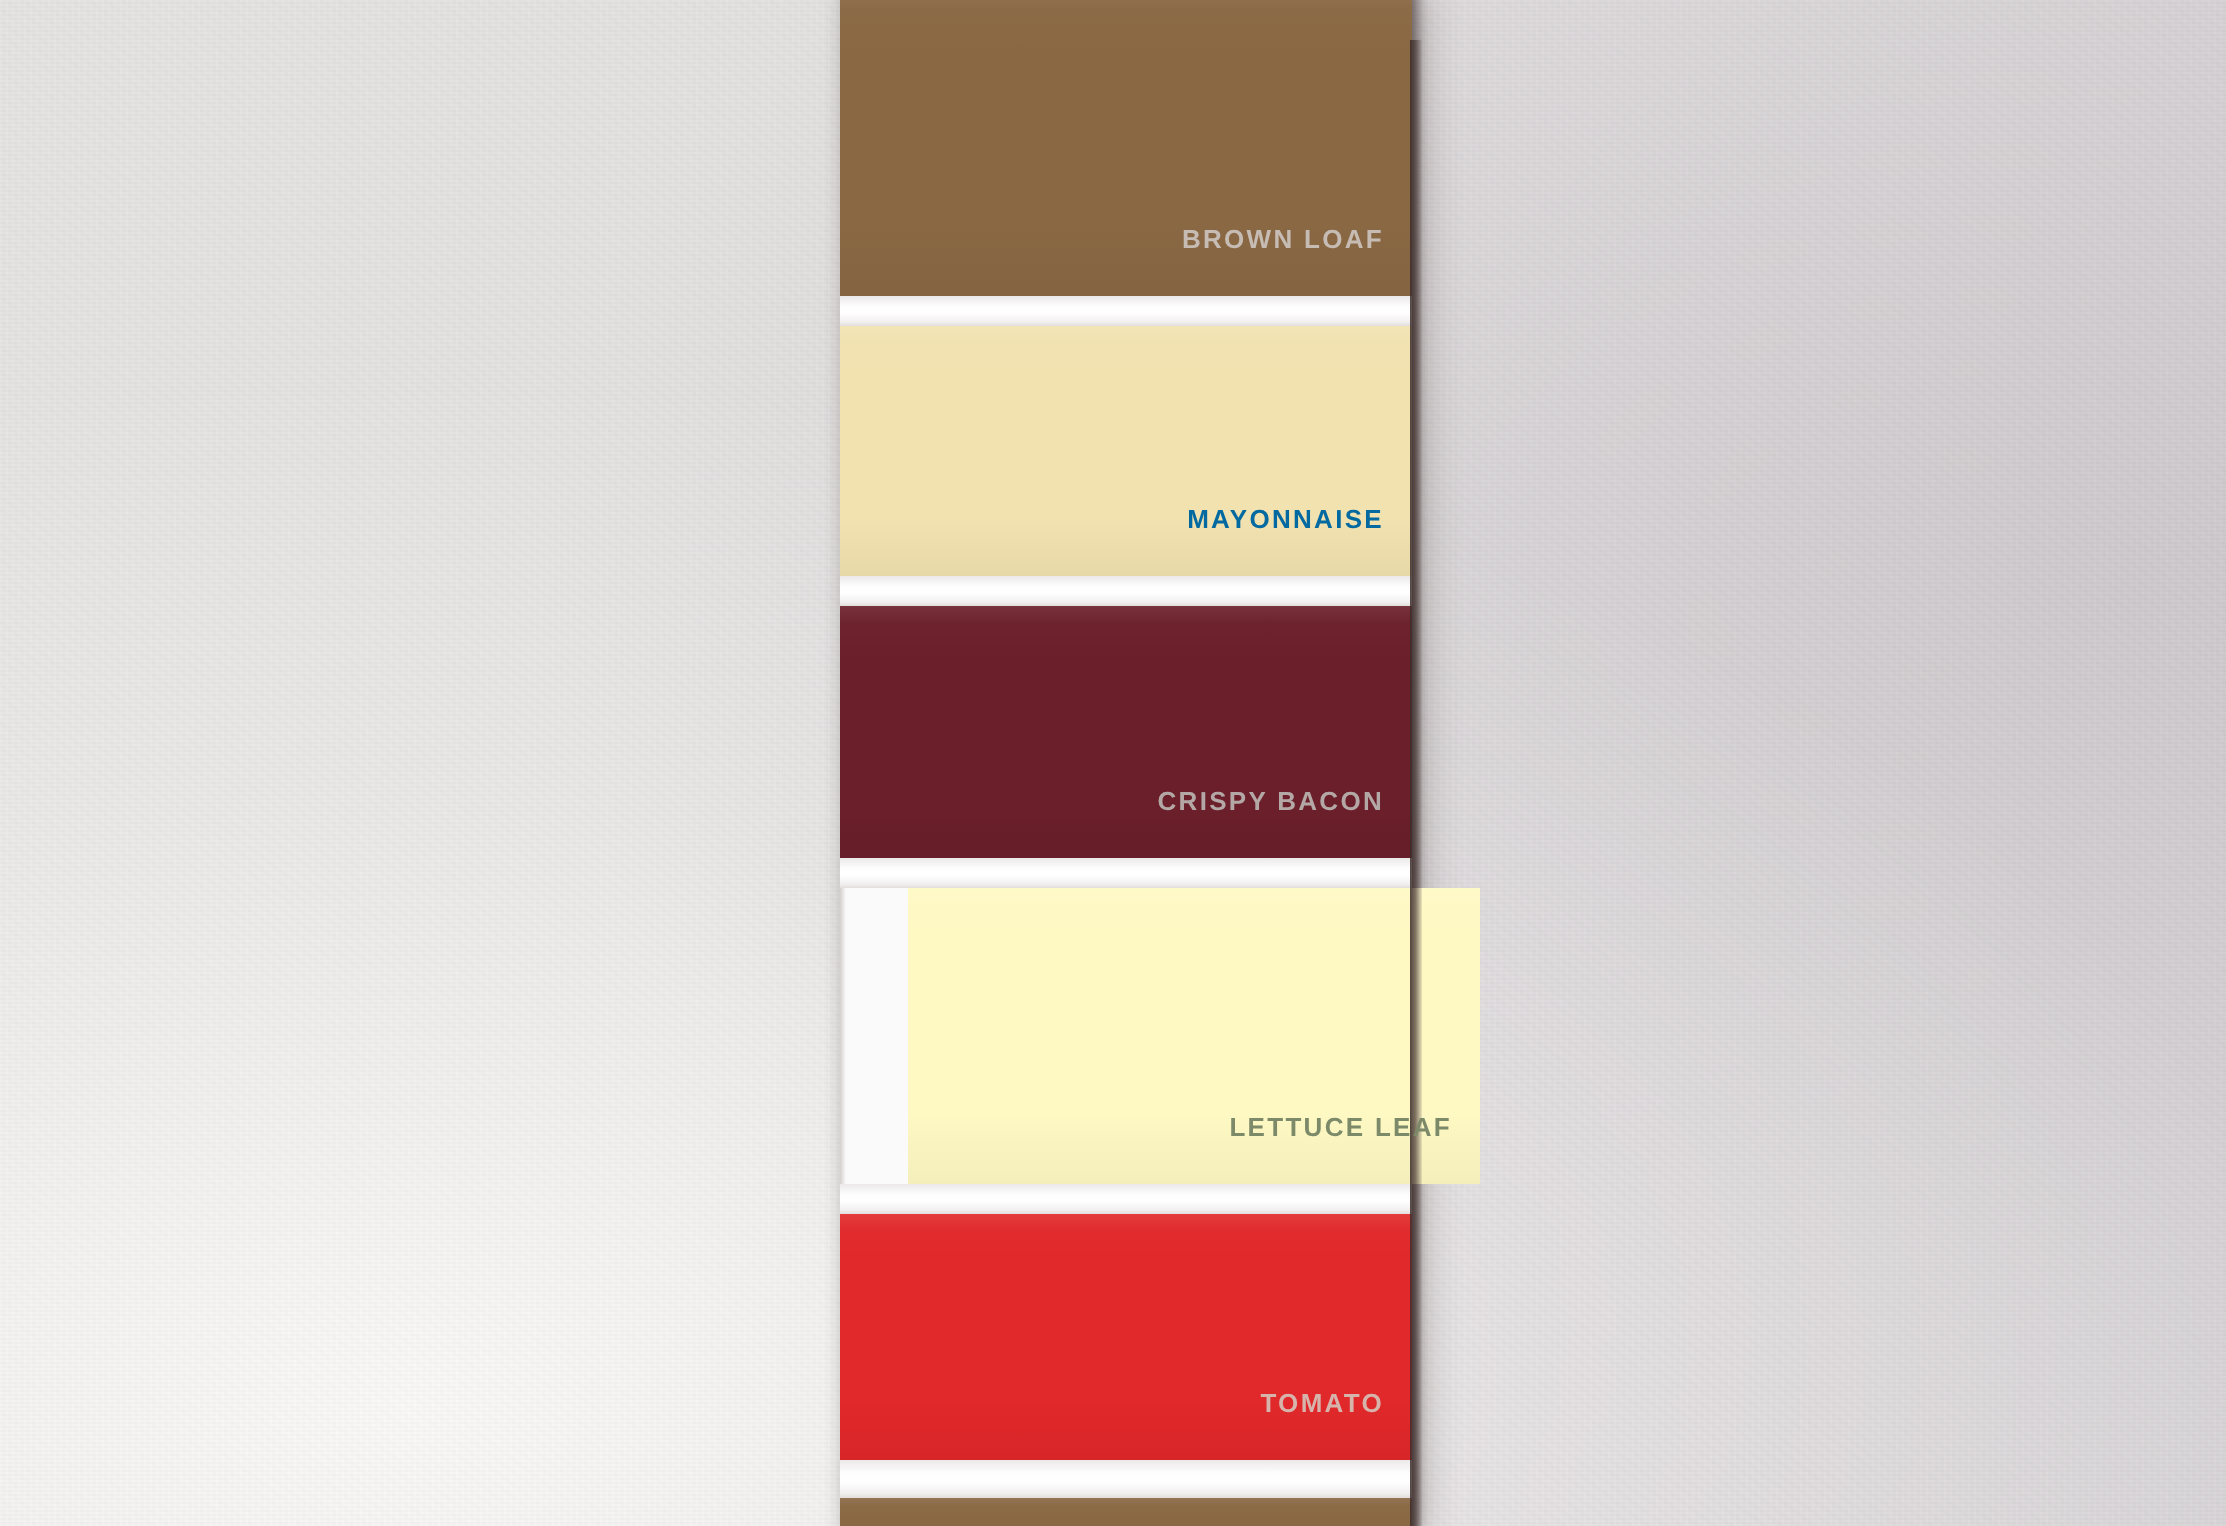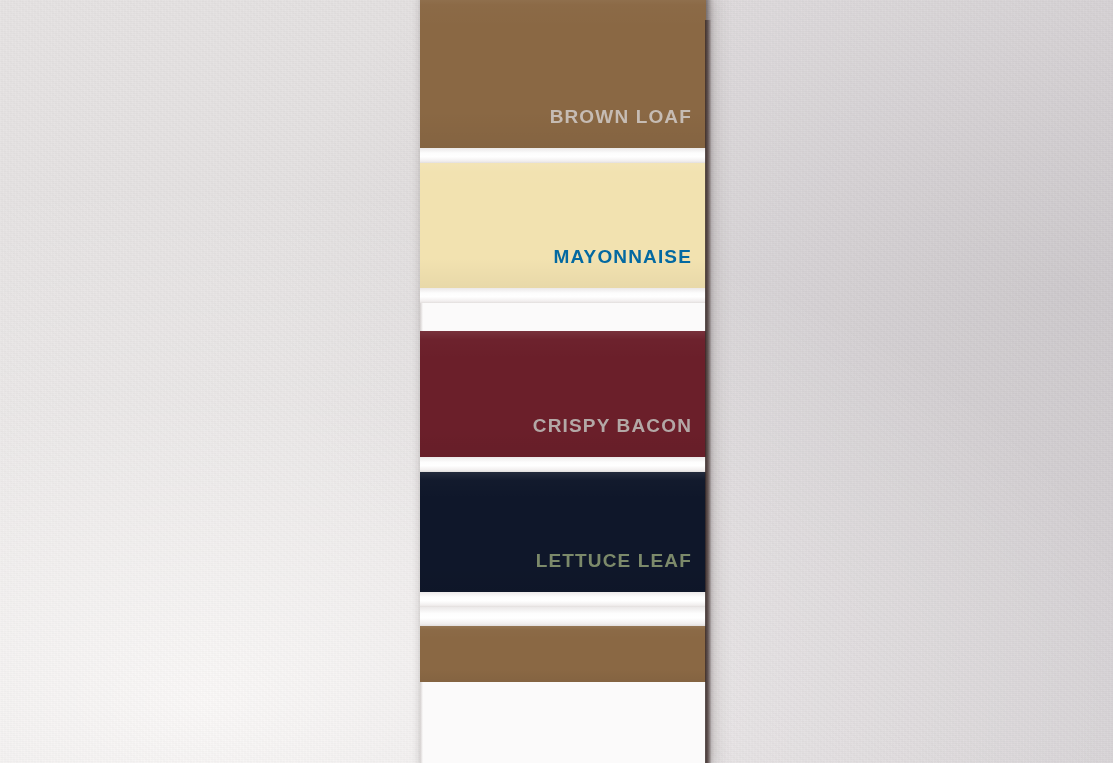--- a/index.html
+++ b/index.html
@@ -104,21 +104,21 @@
                  #ebe8e8 0%,
                  #fdfdfd 34%,
                  #ffffff 58%,
                  #f1eeee 88%,
                  #e2dedd 100%);
   }
 
   .swatch-label {
     position: relative;
     z-index: 2;
-    font-size: 19px;
+    font-size: 13px;
     letter-spacing: 1.15px;
     font-weight: 700;
     line-height: 1;
     padding: 0 14px 22px 0;
     white-space: nowrap;
     user-select: none;
     text-align: center;
   }
 </style>
 </head>
@@ -132,27 +132,30 @@
   <div id="card-left-edge"></div>
   <div id="swatch-stack">
       <div class="swatch" style="background: rgb(138, 104, 68); height: 154px;">
         <span class="swatch-label" style="color: rgb(198, 188, 180);">BROWN LOAF</span>
       </div>
       <div class="gap" style="height: 15px; background-color: rgb(255, 255, 255);"></div>
       <div class="swatch" style="background: rgb(242, 226, 176); height: 125px;">
         <span class="swatch-label" style="color: #0369a1;">MAYONNAISE</span>
       </div>
       <div class="gap" style="height: 15px; background-color: rgb(255, 255, 255);"></div>
-      <div class="swatch" style="background: rgb(107, 31, 42); height: 126px; margin-top: 28px;">
+      <div class="swatch" style="background: rgb(107, 31, 42); height: 126px;">
         <span class="swatch-label" style="color: rgb(179, 168, 166);">CRISPY BACON</span>
       </div>
       <div class="gap" style="height: 15px; background-color: rgb(255, 255, 255);"></div>
-      <div class="swatch" style="background: #0f172a; height: 120px;">
+      <div class="swatch" style="background: #fef9c3; height: 148px; margin-left: 34px;">
         <span class="swatch-label" style="color: rgb(124, 138, 106);">LETTUCE LEAF</span>
       </div>
       <div class="gap" style="height: 15px; background-color: rgb(255, 255, 255);"></div>
+      <div class="swatch" style="background: rgb(225, 40, 42); height: 123px;">
+        <span class="swatch-label" style="color: rgb(214, 179, 171);">TOMATO</span>
+      </div>
       <div class="gap" style="height: 19px; background-color: rgb(255, 255, 255);"></div>
       <div class="swatch" style="background: rgb(138, 104, 68); height: 56px;">
         <span class="swatch-label" style="color: rgb(198, 188, 180);"></span>
       </div>
     </div>
   <div id="card-right-edge"></div>
 </div>
 
 </body></html>

